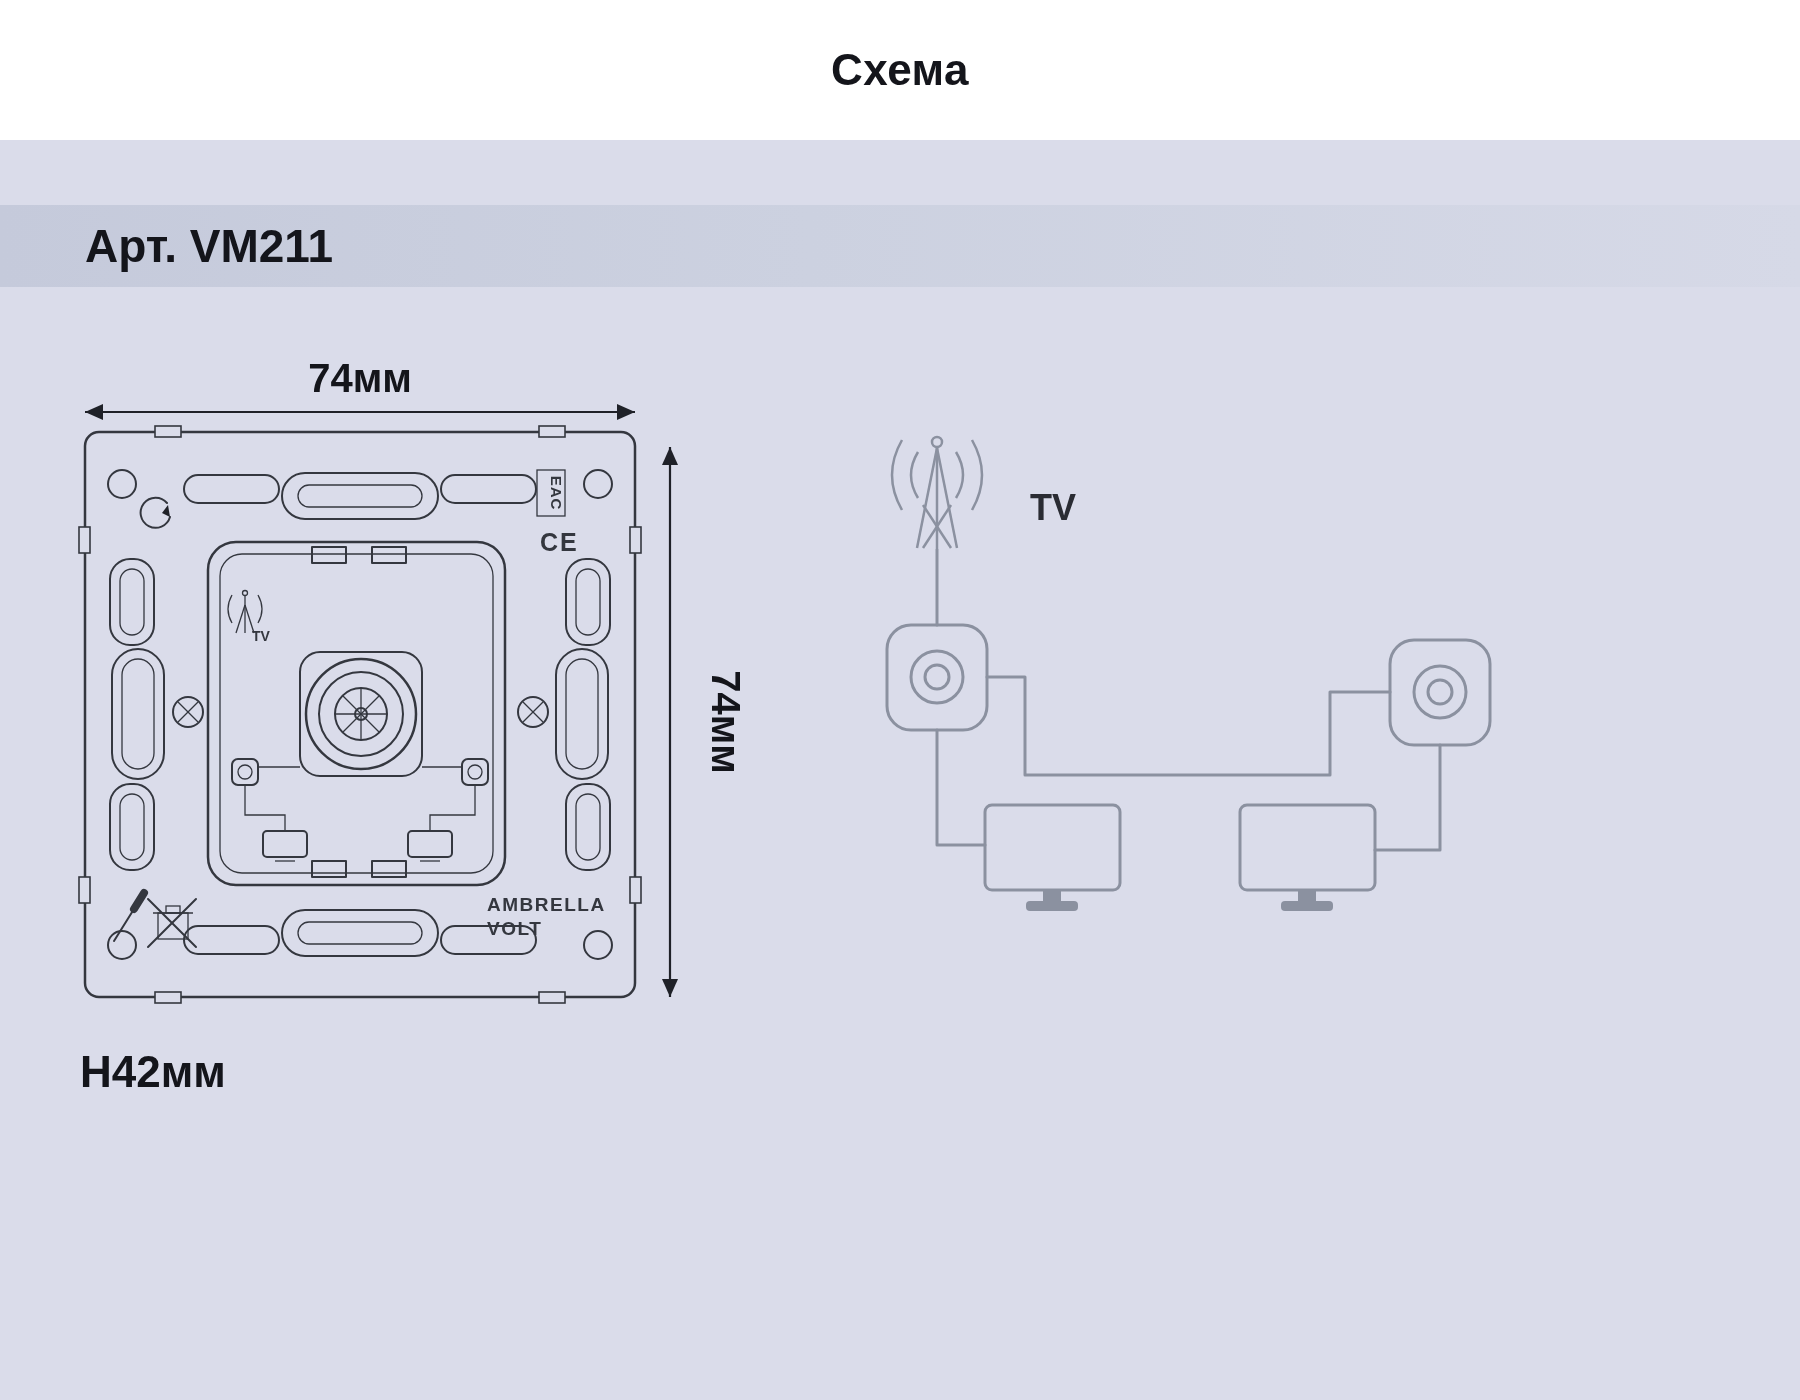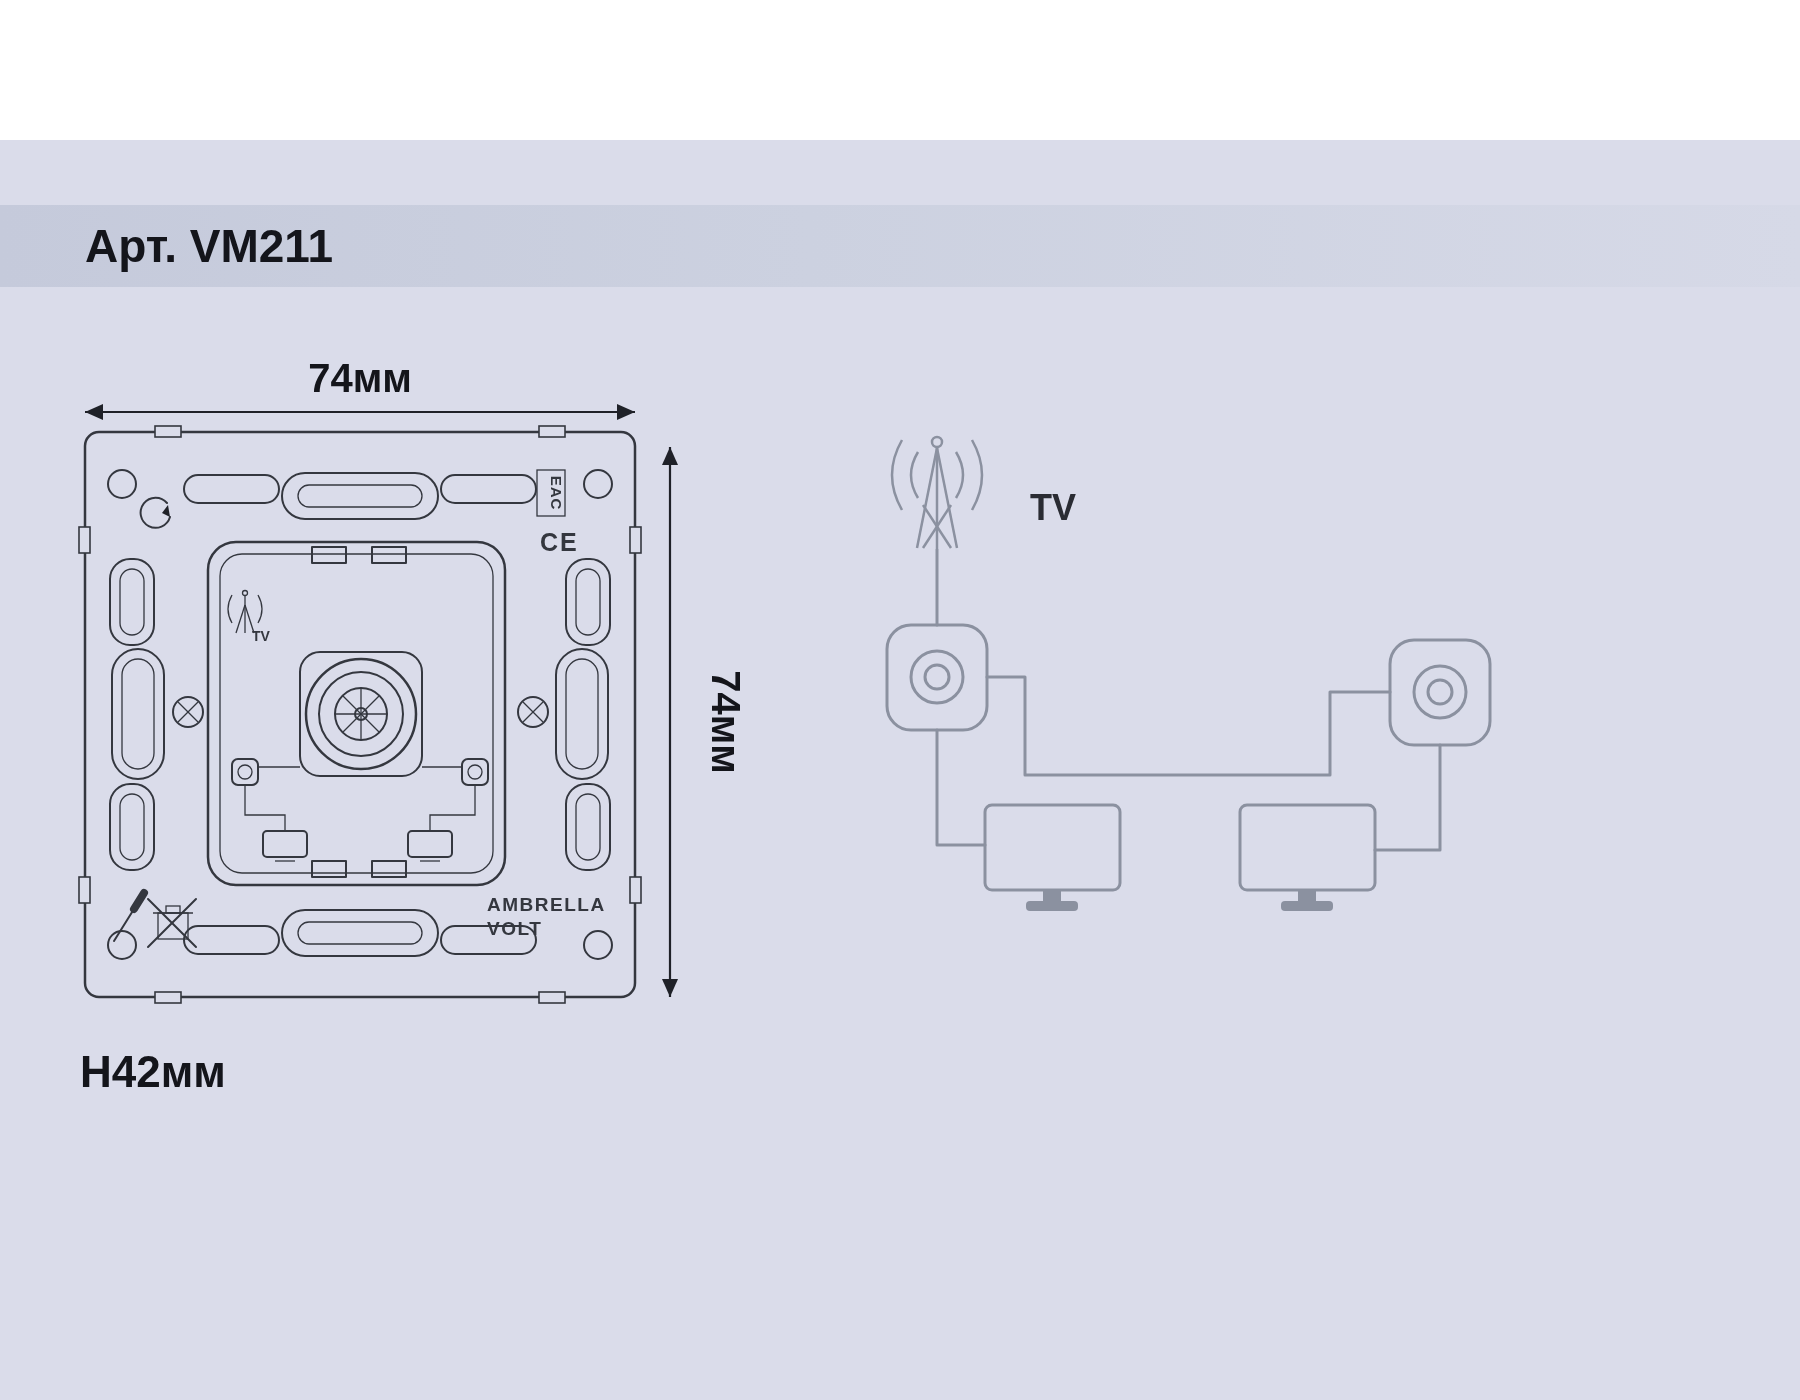--- a/index.html
+++ b/index.html
@@ -47,20 +47,21 @@
   .cln25 { stroke:#8b91a0; fill:none; stroke-width:2.5; stroke-linejoin:round; }
   .cfill { fill:#8b91a0; stroke:none; }
   text.conn-label{ font-size:36px; font-weight:600; fill:#2a2c33; }
 </style>
 </head>
 <body>
 
 <div class="page">
 
   <div class="header">
+    <div class="header-col">Схема</div>
   </div>
 
   <div class="art-band">
     <span>Арт. VM211</span>
   </div>
 
   <svg class="drawing" width="760" height="820" viewBox="0 0 760 820" xmlns="http://www.w3.org/2000/svg">
 
     <g>
       <text class="dim-label" x="300" y="55" text-anchor="middle">74мм</text>

